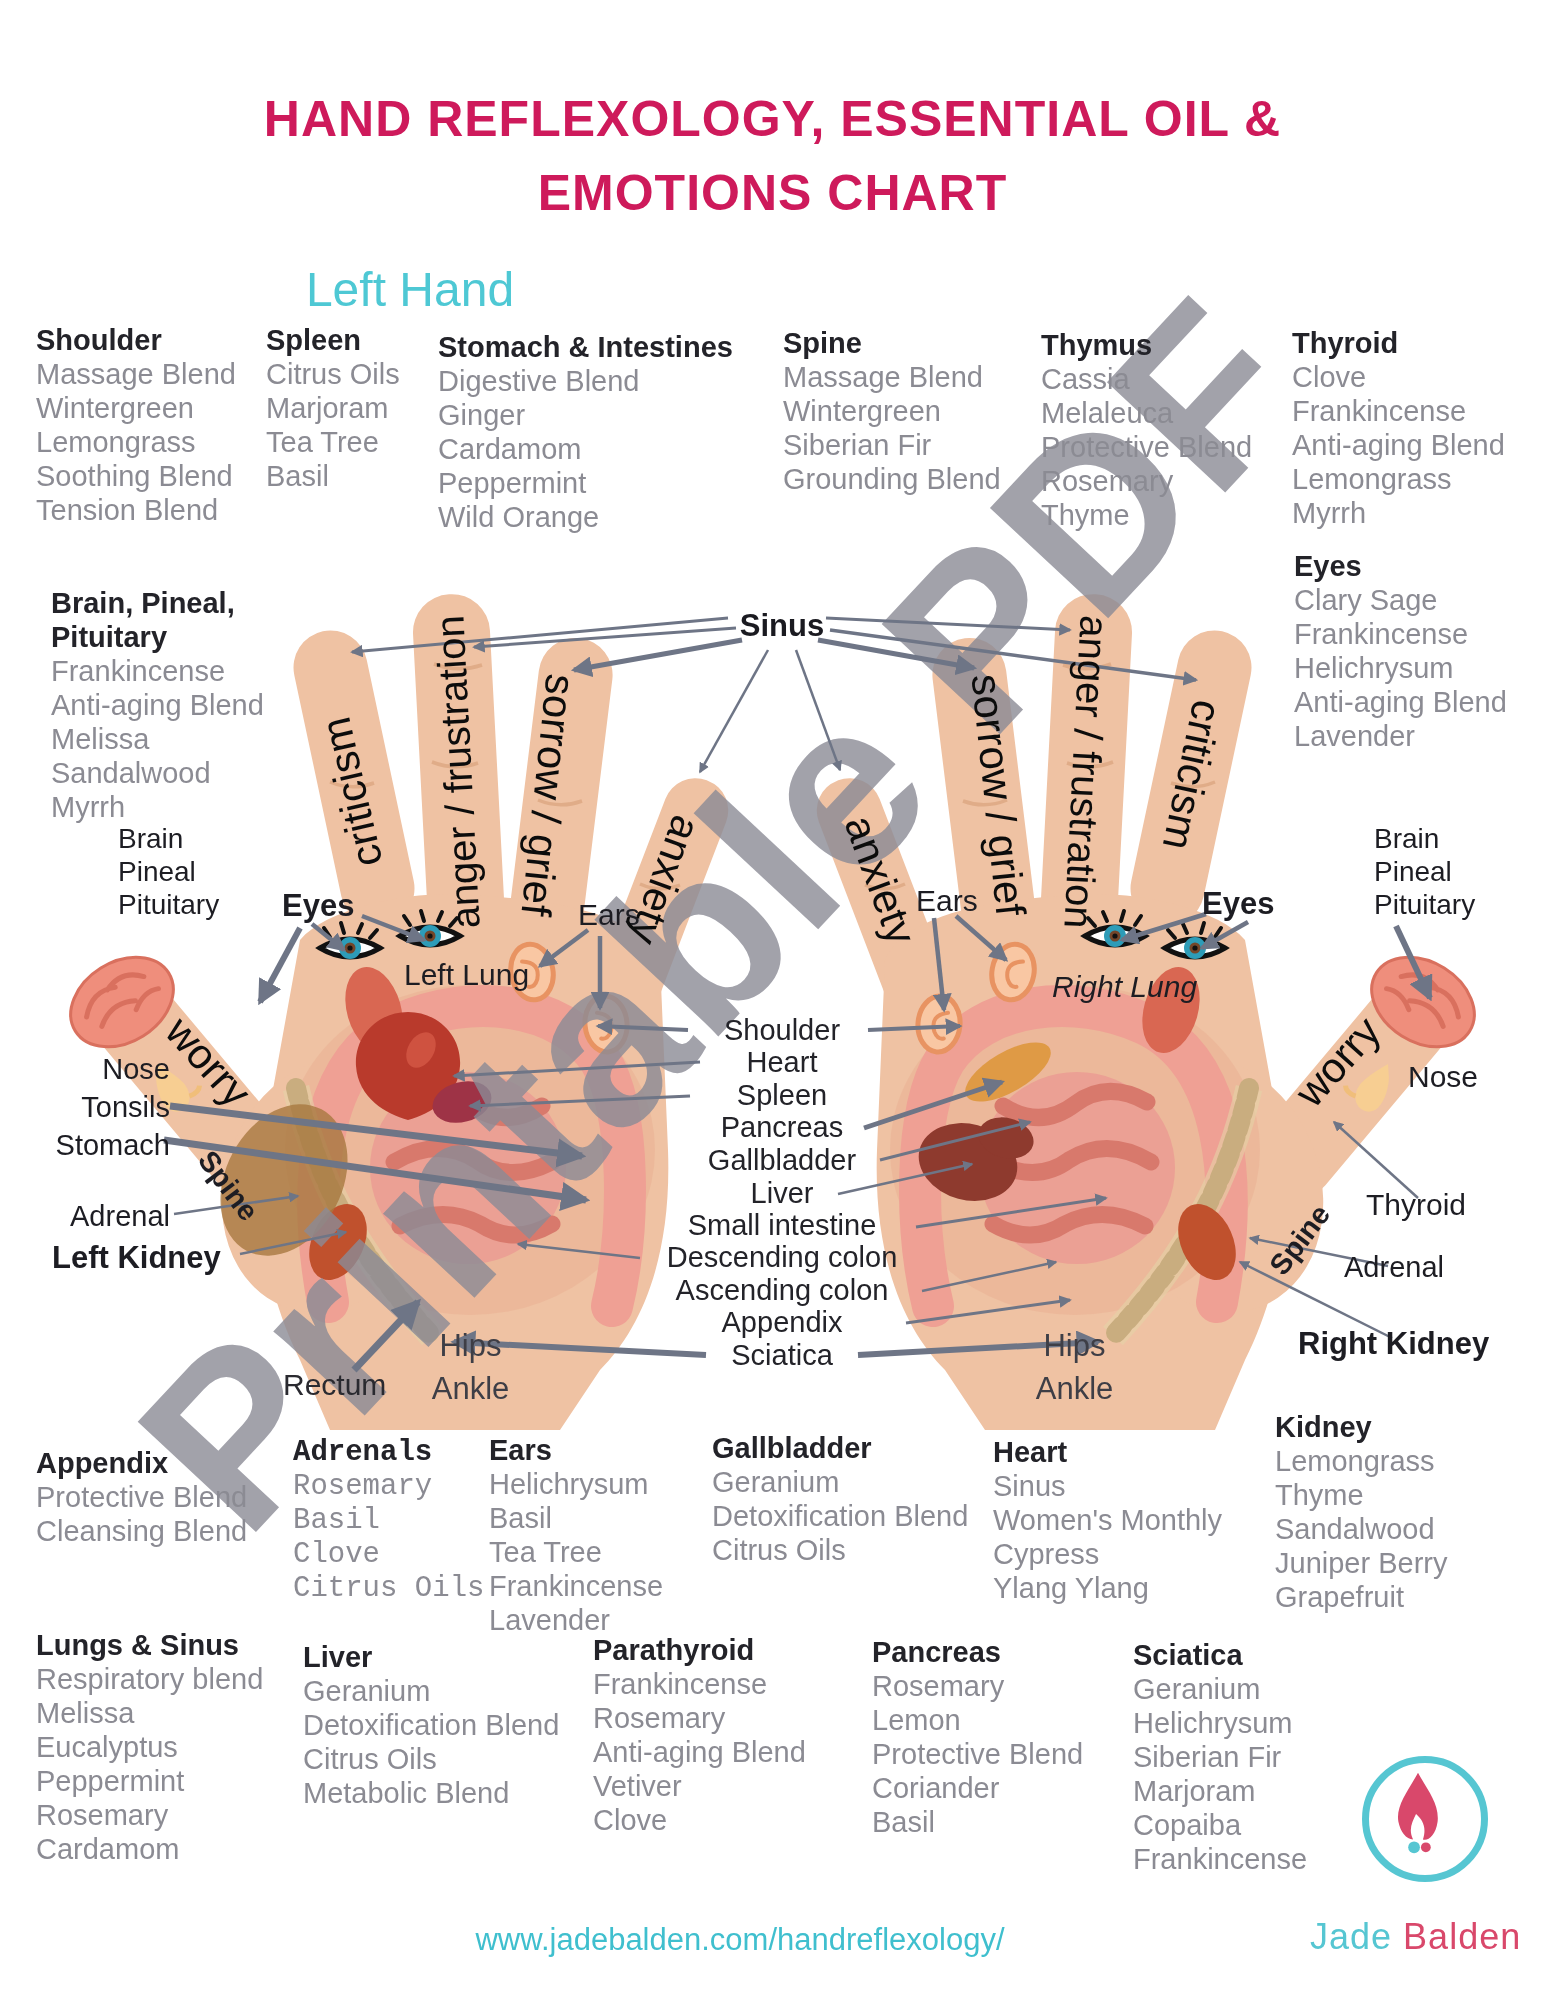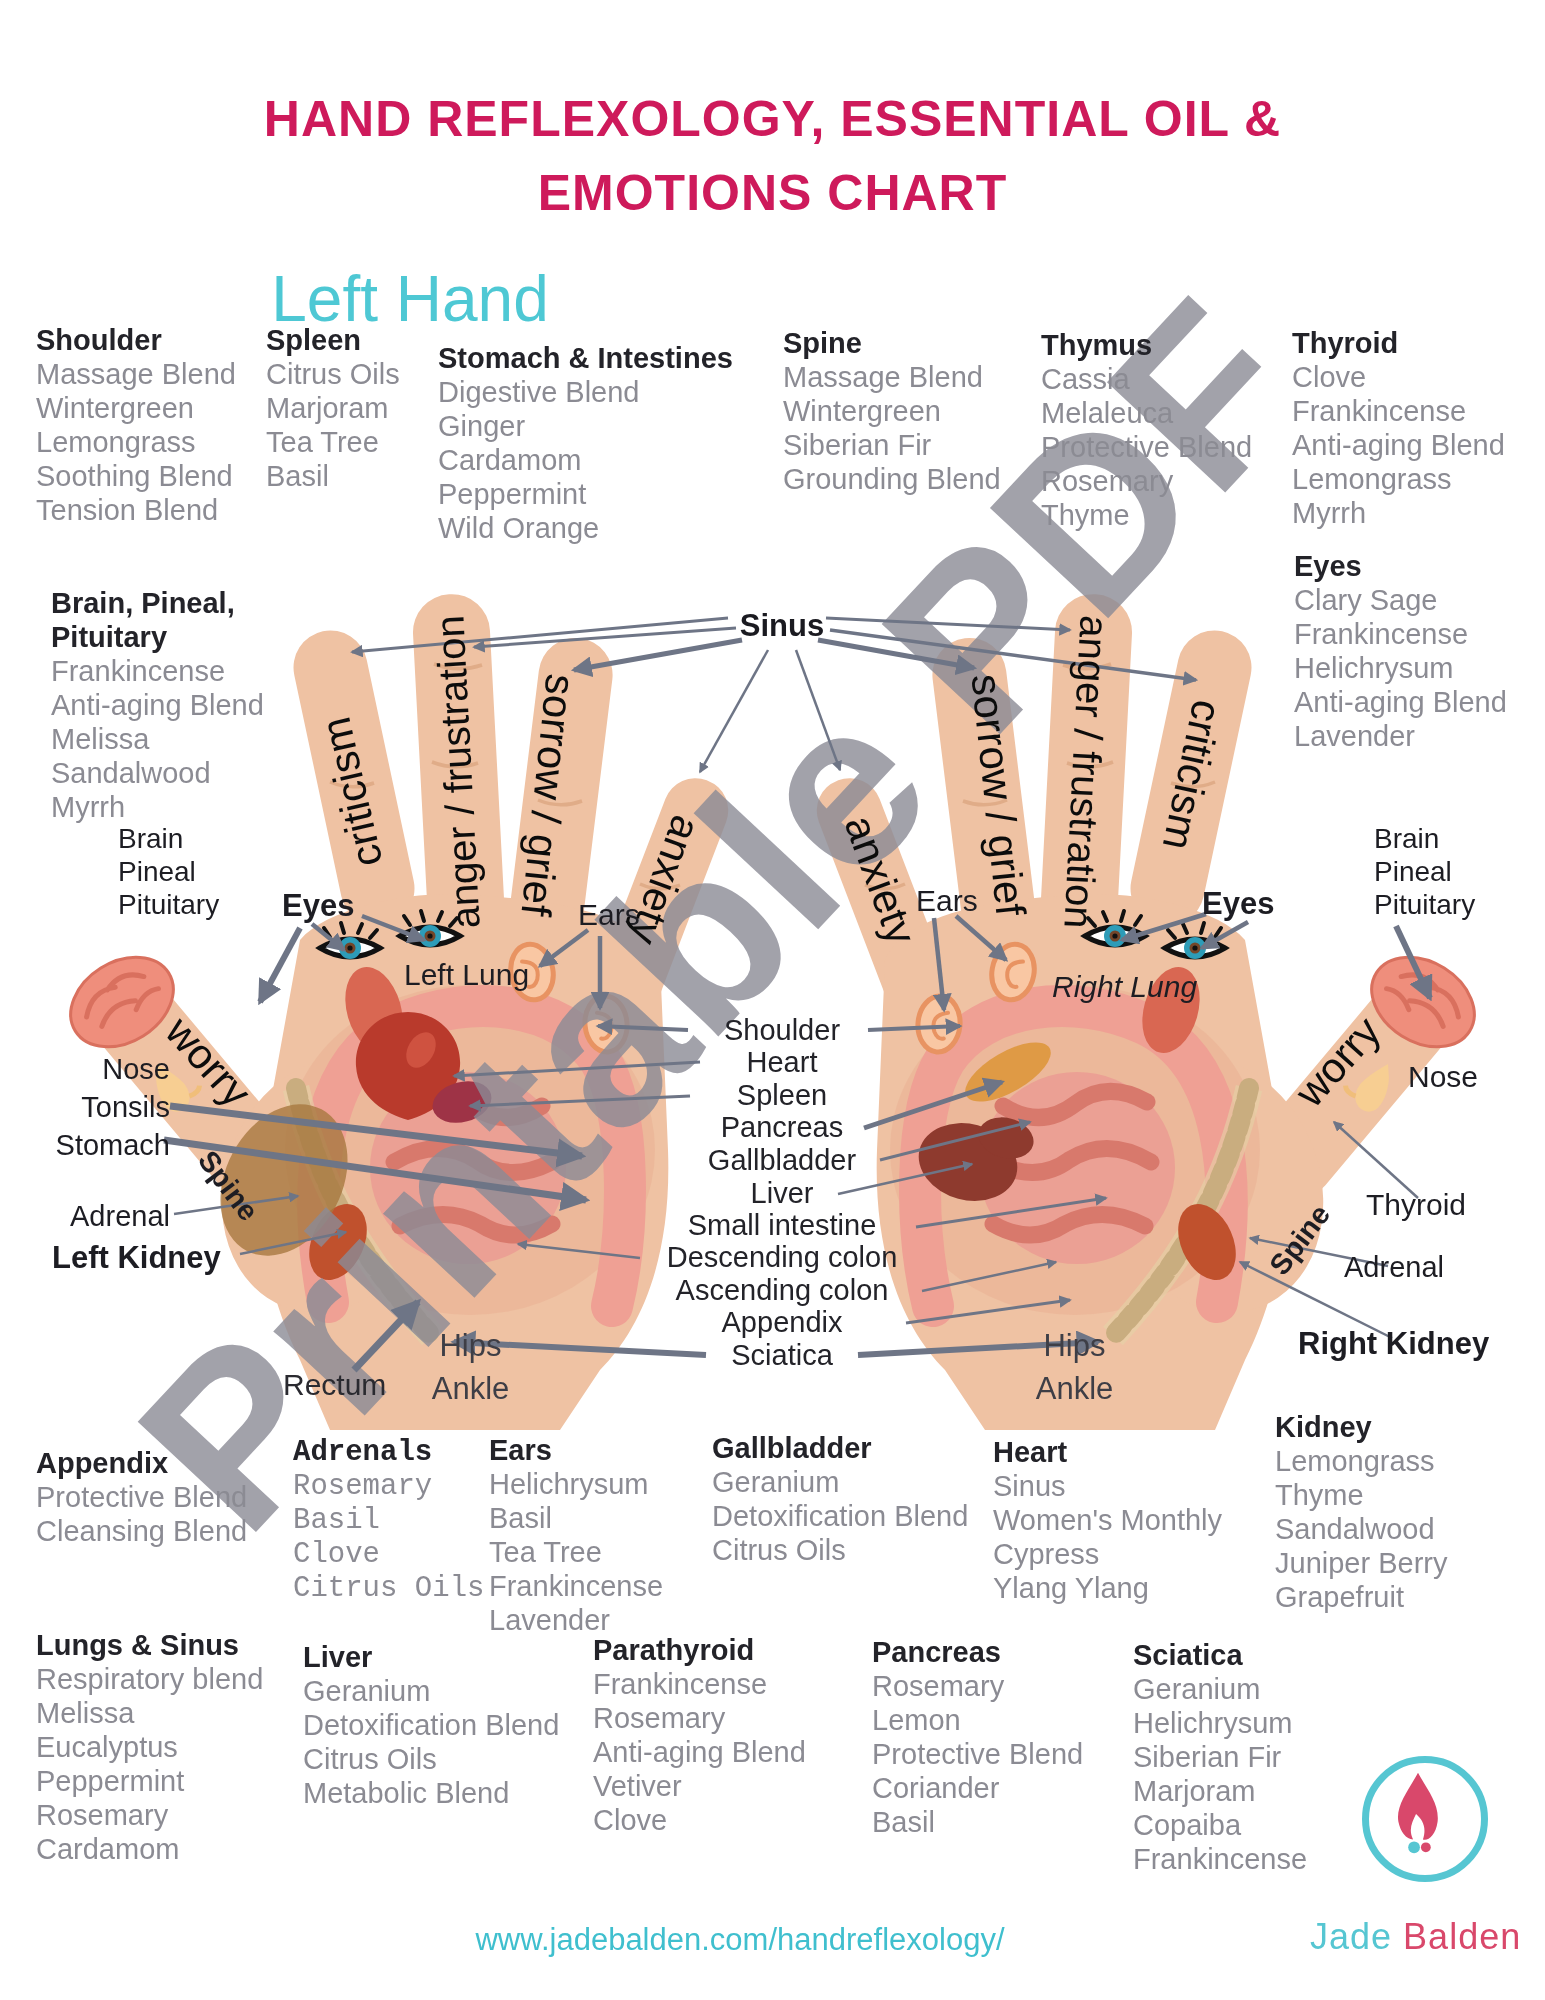--- a/index.html
+++ b/index.html
@@ -4,21 +4,21 @@
 <style>
   html,body{margin:0;padding:0;background:#fff;}
   .canvas{position:relative;width:1545px;height:2000px;background:#ffffff;
           font-family:"Liberation Sans",sans-serif;overflow:hidden;}
   .hands{position:absolute;left:0;top:0;z-index:1;}
   .wm{position:absolute;left:720px;top:915px;transform:translate(-50%,-50%) rotate(-47deg);
       font-size:235px;font-weight:bold;color:#8b8b96;opacity:.8;white-space:nowrap;z-index:3;letter-spacing:2px;}
   .arrows{position:absolute;left:0;top:0;z-index:4;}
   .title{position:absolute;width:100%;text-align:center;font-weight:bold;color:#ce1a5b;
          font-size:50px;letter-spacing:1px;z-index:6;}
-  .handhdr{position:absolute;font-size:64px;color:#4ec8d4;transform:translateX(-50%);z-index:6;white-space:nowrap;}
+  .handhdr{position:absolute;font-size:48px;color:#4ec8d4;transform:translateX(-50%);z-index:6;white-space:nowrap;}
   .blk{position:absolute;font-size:29px;line-height:34px;white-space:nowrap;z-index:6;}
   .blk .t{font-weight:bold;color:#232329;}
   .blk .i{color:#8b8b93;}
   .cen{position:absolute;left:632px;width:300px;text-align:center;font-size:29px;color:#232329;
        white-space:nowrap;z-index:6;}
   .lab{position:absolute;font-size:29px;color:#1d1d23;white-space:nowrap;z-index:6;}
   .lab.bold{font-weight:bold;font-size:31px;}
   .lab.gray{color:#3e3e46;font-size:31px;}
   .rightal{text-align:right;}
   .center{text-align:center;}
@@ -187,21 +187,21 @@
     <div class="i">Soothing Blend</div>
     <div class="i">Tension Blend</div>
   </div>
   <div class="blk" style="left:266px;top:323px;">
     <div class="t">Spleen</div>
     <div class="i">Citrus Oils</div>
     <div class="i">Marjoram</div>
     <div class="i">Tea Tree</div>
     <div class="i">Basil</div>
   </div>
-  <div class="blk" style="left:438px;top:341px;">
+  <div class="blk" style="left:438px;top:330px;">
     <div class="t">Stomach &amp; Intestines</div>
     <div class="i">Digestive Blend</div>
     <div class="i">Ginger</div>
     <div class="i">Cardamom</div>
     <div class="i">Peppermint</div>
     <div class="i">Wild Orange</div>
   </div>
   <div class="blk" style="left:783px;top:326px;">
     <div class="t">Spine</div>
     <div class="i">Massage Blend</div>

